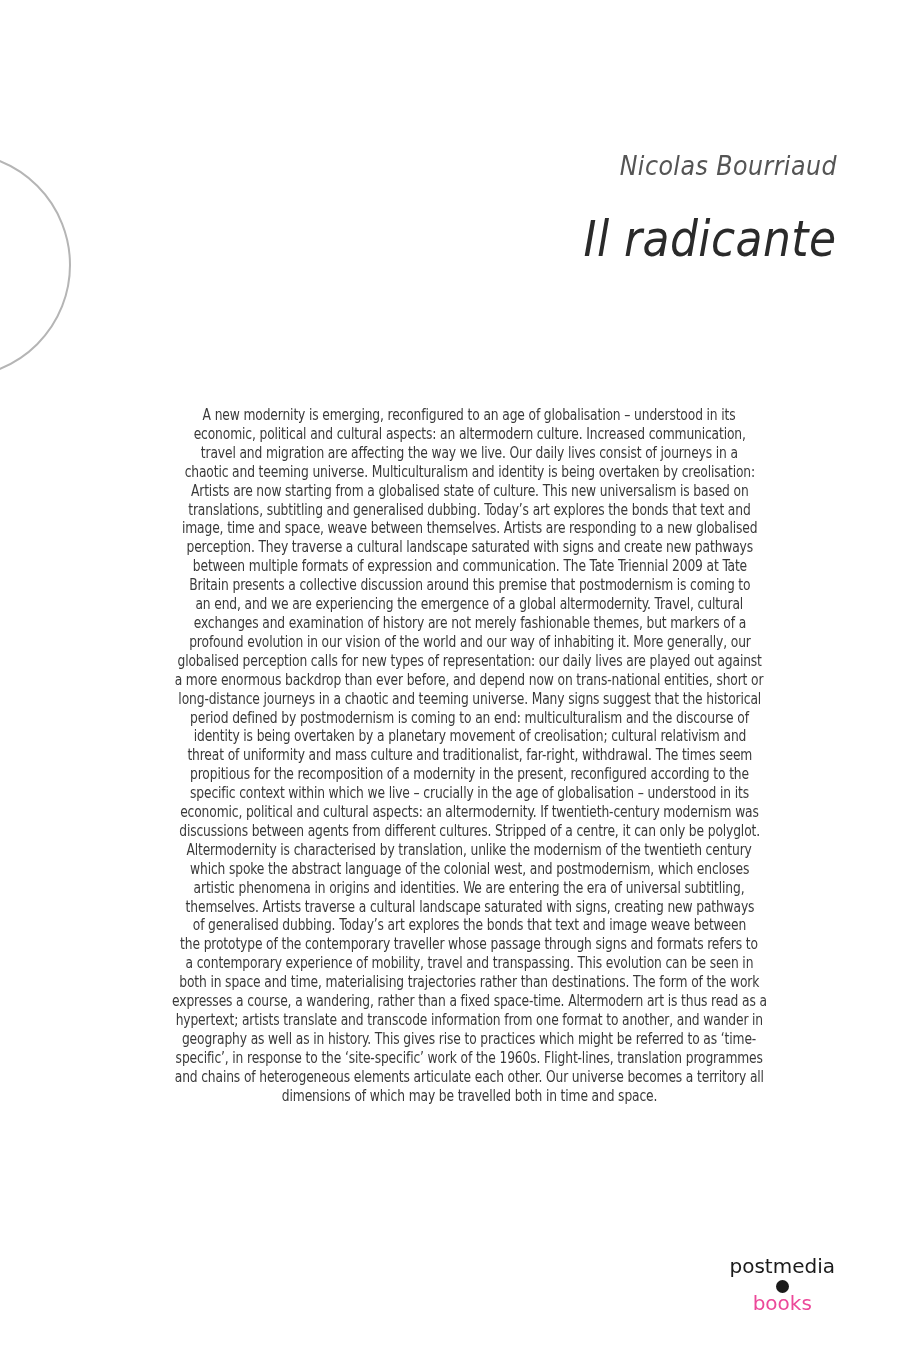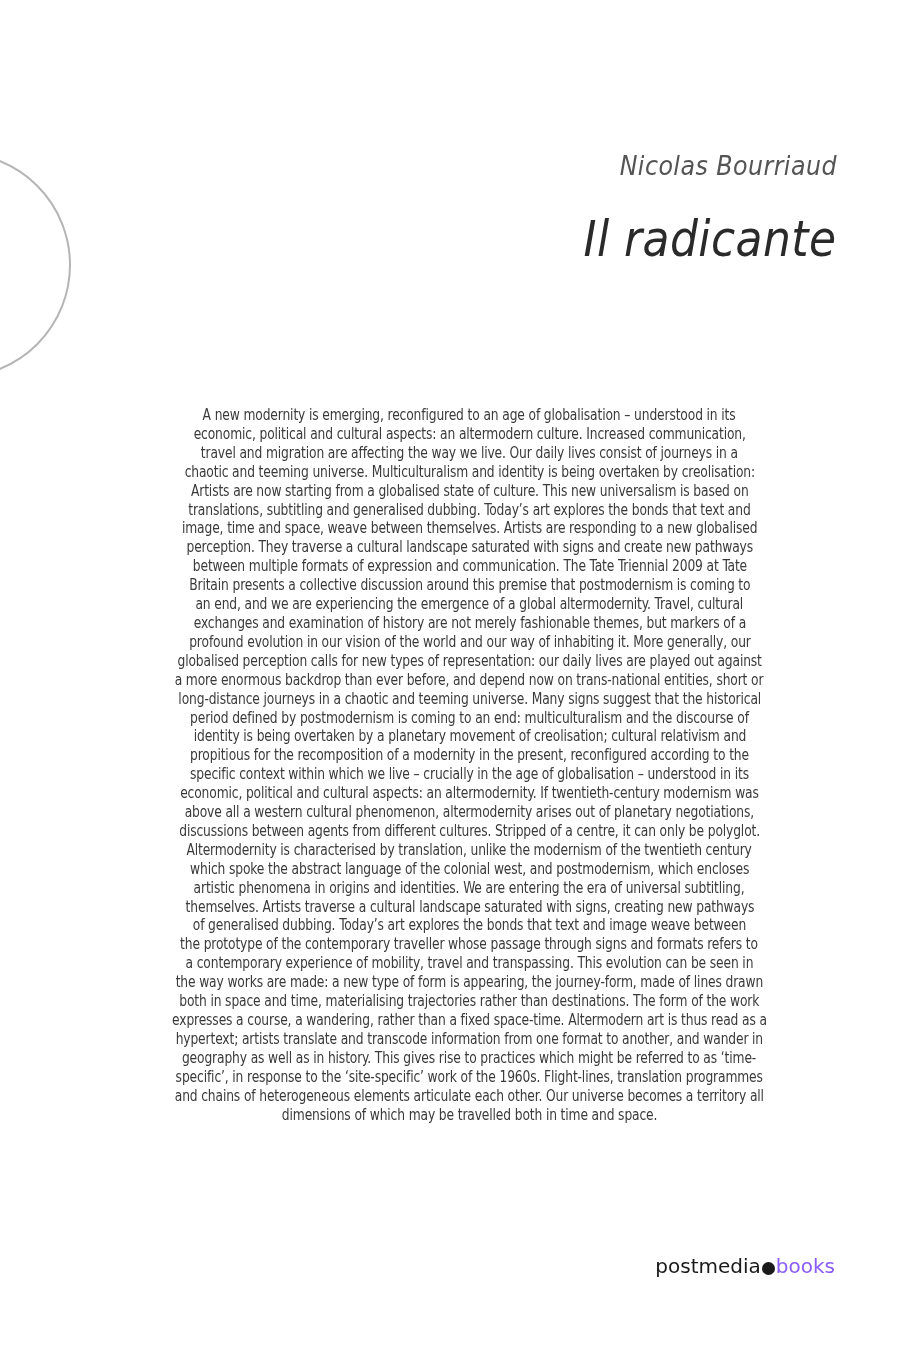--- a/index.html
+++ b/index.html
@@ -74,33 +74,34 @@
   }
   .publisher {
     position: absolute;
     right: 72px;
     top: 1254px;
     font-family: "DejaVu Sans", sans-serif;
     font-size: 20px;
     white-space: nowrap;
     display: flex;
     align-items: center;
+    flex-direction: column;
   }
   .pub-a { color: #1a1a1a; }
   .pub-dot {
     display: inline-block;
     width: 13px;
     height: 13px;
     border-radius: 50%;
     background: #1a1a1a;
     margin: 0 1px;
     position: relative;
     top: 2px;
   }
-  .pub-b { color: #8b5cf6; text-align: right; }
+  .pub-b { color: #ec4899; text-align: right; }
 </style>
 </head>
 <body>
 
 <div class="arc"></div>
 
 <div class="author">Nicolas Bourriaud</div>
 <div class="title">Il radicante</div>
 
 <div class="body-text" id="body-text">
@@ -115,33 +116,32 @@
     <div class="body-line"><span>between multiple formats of expression and communication. The Tate Triennial 2009 at Tate</span></div>
     <div class="body-line"><span>Britain presents a collective discussion around this premise that postmodernism is coming to</span></div>
     <div class="body-line"><span>an end, and we are experiencing the emergence of a global altermodernity. Travel, cultural</span></div>
     <div class="body-line"><span>exchanges and examination of history are not merely fashionable themes, but markers of a</span></div>
     <div class="body-line"><span>profound evolution in our vision of the world and our way of inhabiting it. More generally, our</span></div>
     <div class="body-line"><span>globalised perception calls for new types of representation: our daily lives are played out against</span></div>
     <div class="body-line"><span>a more enormous backdrop than ever before, and  depend now on trans-national entities, short or</span></div>
     <div class="body-line"><span>long-distance journeys in a chaotic and teeming universe. Many signs suggest that the historical</span></div>
     <div class="body-line"><span>period defined by postmodernism is coming to an end: multiculturalism and the discourse of</span></div>
     <div class="body-line"><span>identity is being overtaken by a planetary movement of creolisation; cultural relativism and</span></div>
+    <div class="body-line"><span>threat of uniformity and mass culture and traditionalist, far-right, withdrawal. The times seem</span></div>
     <div class="body-line"><span>propitious for the recomposition of a modernity in the present, reconfigured according to the</span></div>
     <div class="body-line"><span>specific context within which we live – crucially in the age of globalisation – understood in its</span></div>
     <div class="body-line"><span>economic, political and cultural aspects: an altermodernity. If twentieth-century modernism was</span></div>
-    <div class="body-line"><span>above all a western cultural phenomenon, altermodernity arises out of planetary negotiations,</span></div>
     <div class="body-line"><span>discussions between agents from different cultures. Stripped of a centre, it can only be polyglot.</span></div>
     <div class="body-line"><span>Altermodernity is characterised by translation, unlike the modernism of the twentieth century</span></div>
     <div class="body-line"><span>which spoke the abstract language of the colonial west, and postmodernism, which encloses</span></div>
     <div class="body-line"><span>artistic phenomena in origins and identities. We are entering the era of universal subtitling,</span></div>
     <div class="body-line"><span>themselves. Artists traverse a cultural landscape saturated with signs, creating new pathways</span></div>
     <div class="body-line"><span>of generalised dubbing. Today’s art explores the bonds that text and image weave between</span></div>
     <div class="body-line"><span>the prototype of the contemporary traveller whose passage through signs and formats refers to</span></div>
     <div class="body-line"><span>a contemporary experience of mobility, travel and transpassing. This evolution can be seen in</span></div>
-    <div class="body-line"><span>the way works are made: a new type of form is appearing, the journey-form, made of lines drawn</span></div>
     <div class="body-line"><span>both in space and time, materialising trajectories rather than destinations. The form of the work</span></div>
     <div class="body-line"><span>expresses a course, a wandering, rather than a fixed space-time. Altermodern art is thus read as a</span></div>
     <div class="body-line"><span>hypertext; artists translate and transcode information from one format to another, and wander in</span></div>
     <div class="body-line"><span>geography as well as in history. This gives rise to practices which might be referred to as ‘time-</span></div>
     <div class="body-line"><span>specific’, in response to the ‘site-specific’ work of the 1960s. Flight-lines, translation programmes</span></div>
     <div class="body-line"><span>and chains of heterogeneous elements articulate each other. Our universe becomes a territory all</span></div>
     <div class="body-line"><span>dimensions of which may be travelled both in time and space.</span></div>
   </div>
 
 <div class="publisher">

